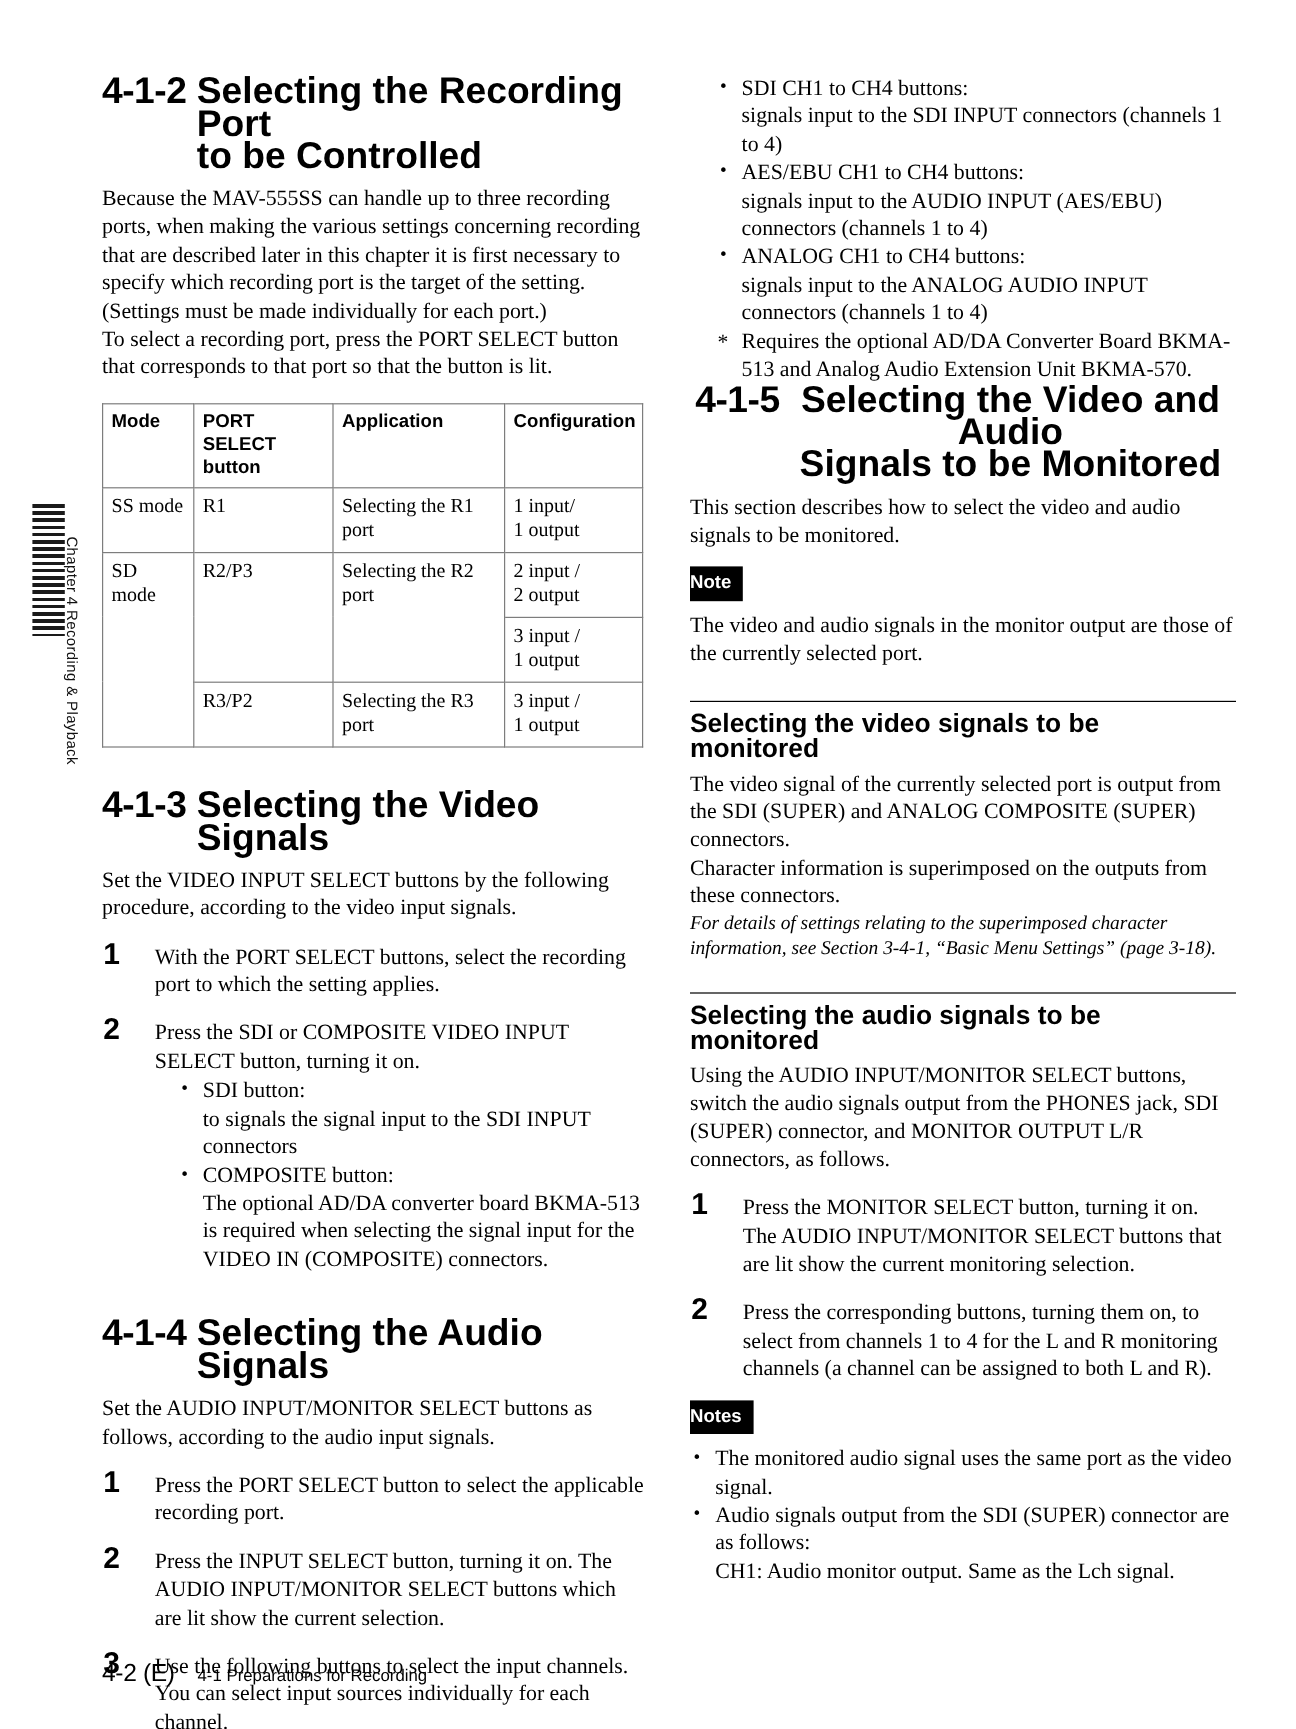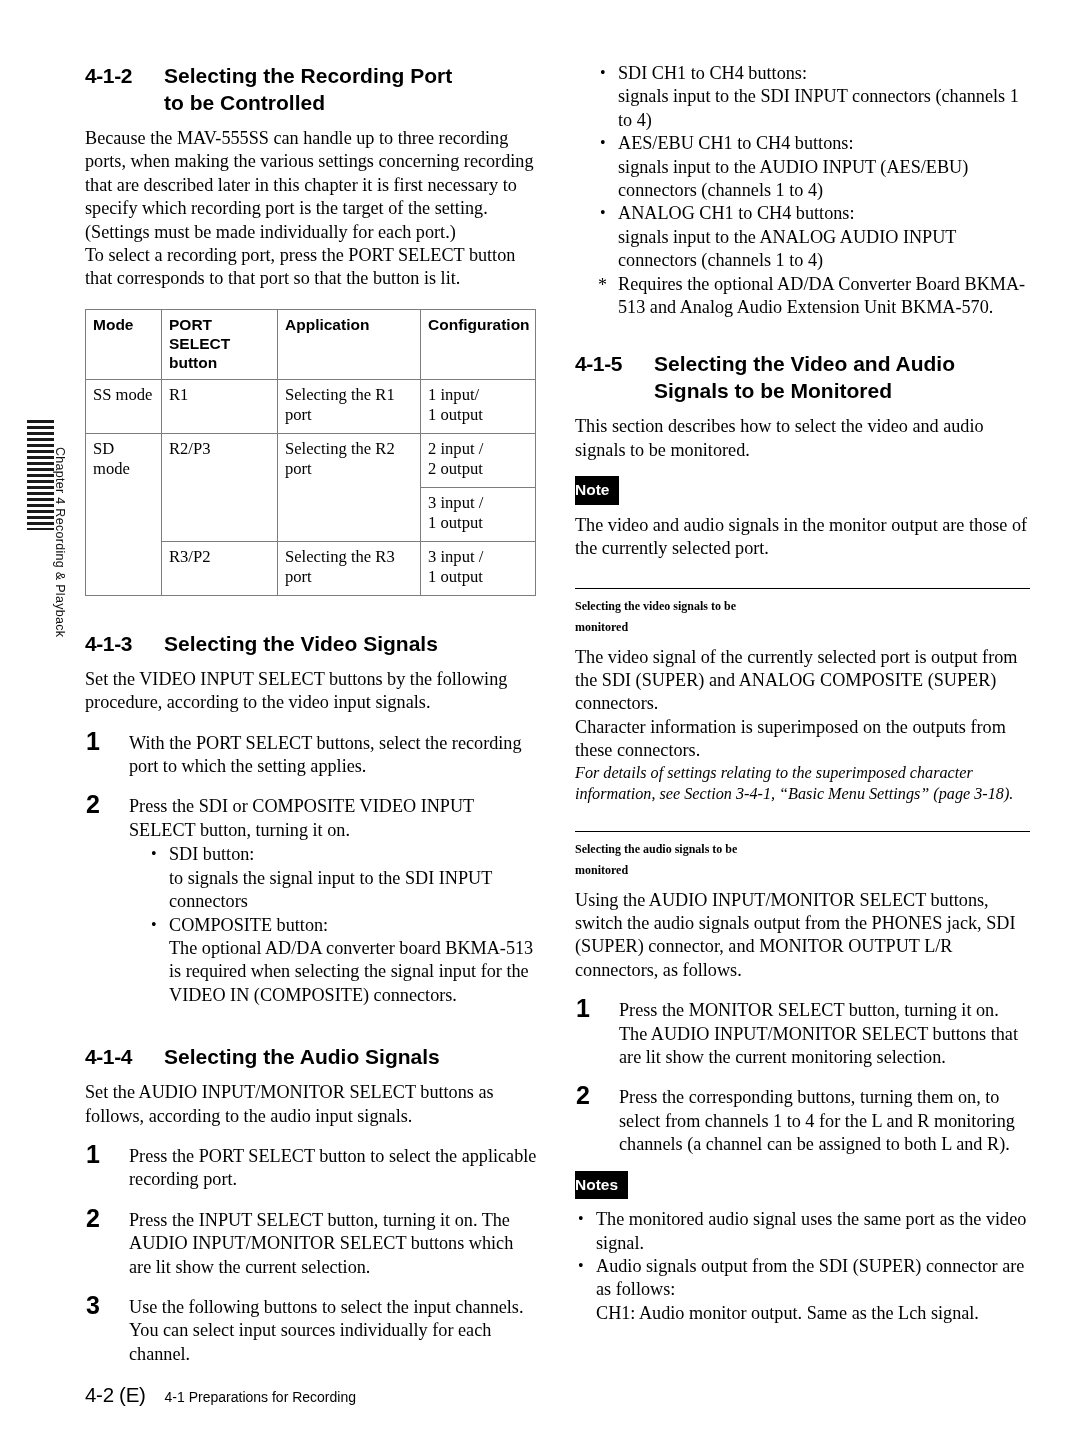--- a/index.html
+++ b/index.html
@@ -53,37 +53,37 @@
     top:62px;
     width:455px;
   }
   #col-left  { left:85px; }
   #col-right { left:575px; }
 
   
   h2.sec {
     font-family:"Liberation Sans", sans-serif;
     font-weight:bold;
-    font-size:21px;
+    font-size:31px;
     line-height:27px;
     margin:0 0 11px 0;
     display:flex;
     align-items:flex-start;
   }
   h2.sec .num {
     flex:0 0 auto;
     width:79px;
     letter-spacing:-0.4px;
   }
   h2.sec .ttl { flex:1 1 auto; }
 
   h3.sub {
-    font-family:Liberation Serif, serif;
+    font-family:Liberation Sans, sans-serif;
     font-weight:bold;
-    font-size:12px;
+    font-size:22px;
     line-height:21px;
     margin:7px 0 8px 0;
   }
   .rule {
     border-top:1.6px solid #000;
     margin:0 0 6px 0;
     width:100%;
   }
 
   p.body {
@@ -337,21 +337,21 @@
         <span class="bdot">•</span>
         <span>ANALOG CH1 to CH4 buttons:</span>
         <span class="sub">signals input to the ANALOG AUDIO INPUT connectors (channels 1 to 4)</span>
       </li>
       <li>
         <span class="star">*</span>
         <span>Requires the optional AD/DA Converter Board BKMA-513 and Analog Audio Extension Unit BKMA-570.</span>
       </li>
     </ul>
 
-    <h2 class="sec" style="margin-top:31px;">
+    <h2 class="sec" style="text-align:center;">
       <span class="num">4-1-5</span>
       <span class="ttl">
         <span>Selecting the Video and Audio</span><br>
         <span>Signals to be Monitored</span>
       </span>
     </h2>
     <p class="body">This section describes how to select the video and audio signals to be monitored.</p>
 
     <div class="badge">Note</div>
     <p class="body">The video and audio signals in the monitor output are those of the currently selected port.</p>

